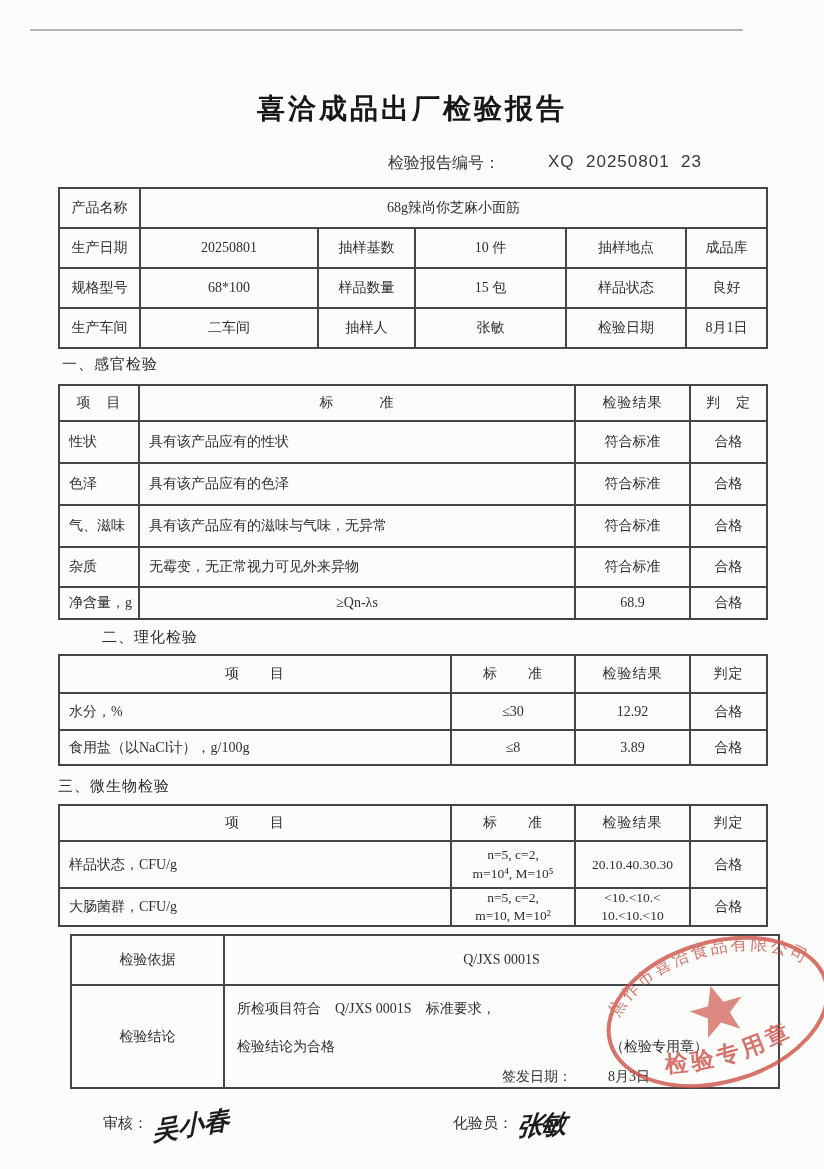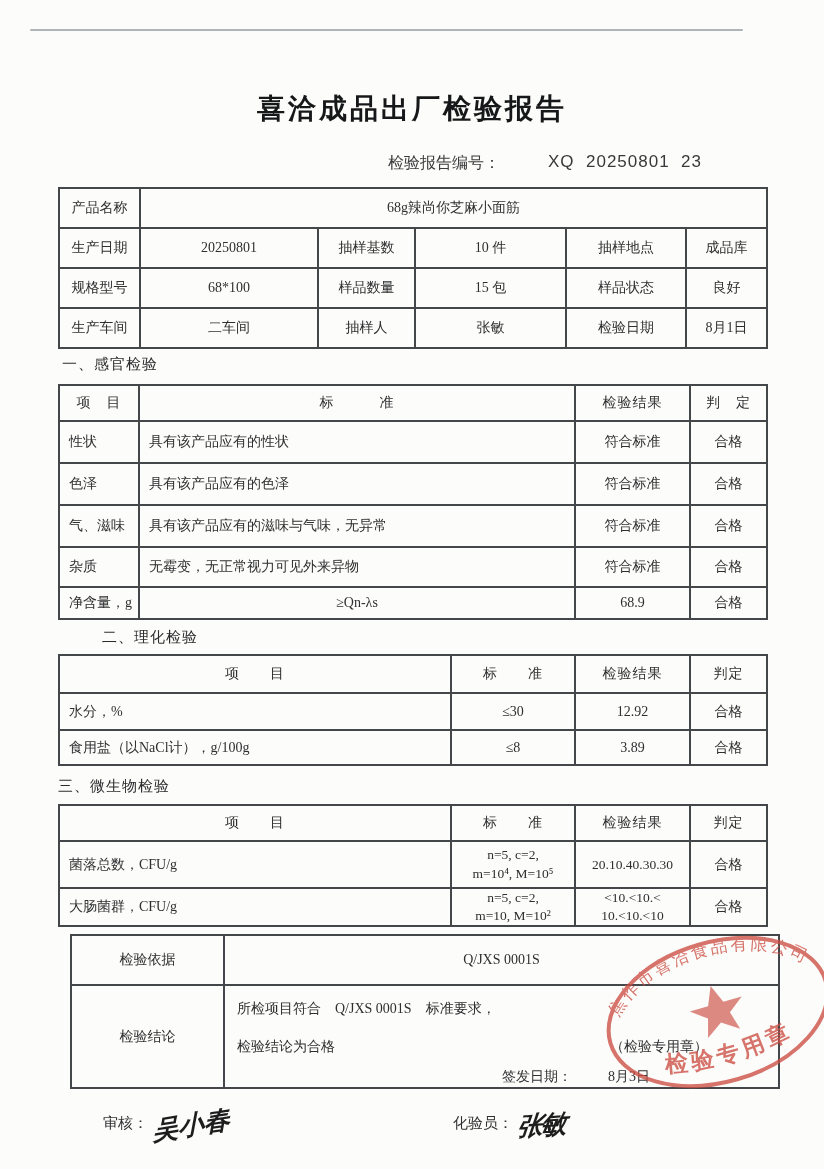--- a/index.html
+++ b/index.html
@@ -184,21 +184,21 @@
         <col style="width:77px">
       </colgroup>
     <tbody>
         <tr style="height:36px">
       <td class="c hdr">项　　目</td>
       <td class="c hdr">标　　准</td>
       <td class="c hdr">检验结果</td>
       <td class="c hdr">判定</td>
     </tr>
     <tr style="height:47px">
-      <td class="l">菌落总数，CFU/g</td>
+      <td class="l">样品状态，CFU/g</td>
       <td class="c small2">
         <div>n=5, c=2,</div>
         <div>m=10⁴, M=10⁵</div>
       </td>
       <td class="c" style="padding:8px 2px;font-size:13.5px;">20.10.40.30.30</td>
       <td class="c">合格</td>
     </tr>
     <tr style="height:37px">
       <td class="l">大肠菌群，CFU/g</td>
       <td class="c small2">

